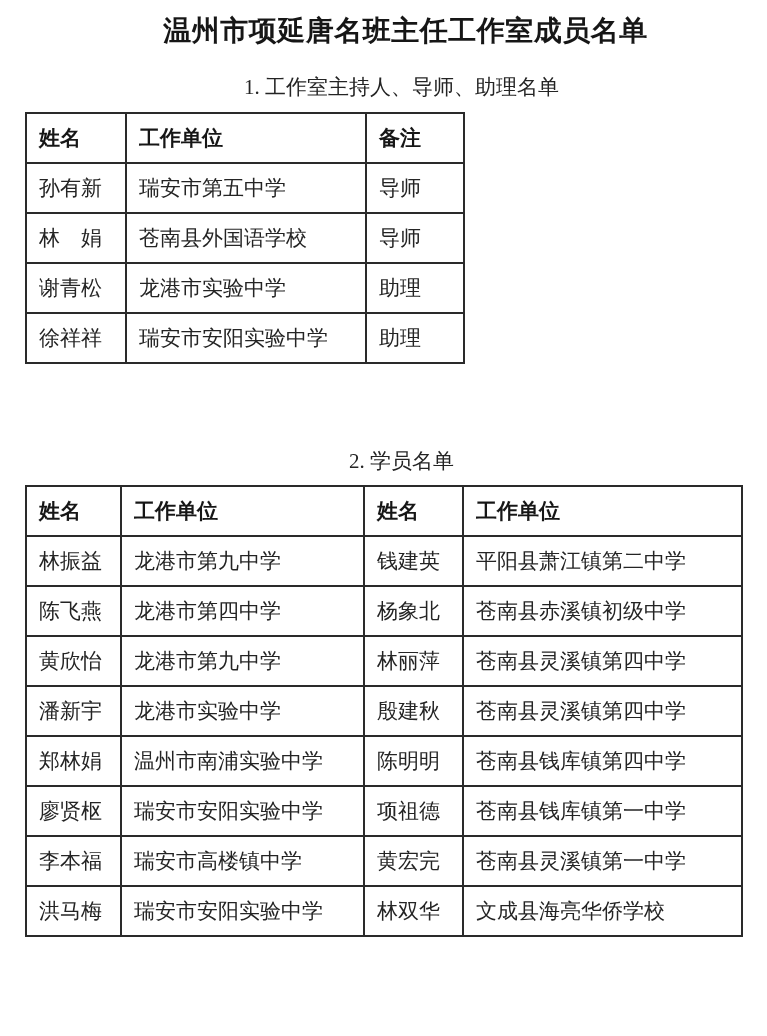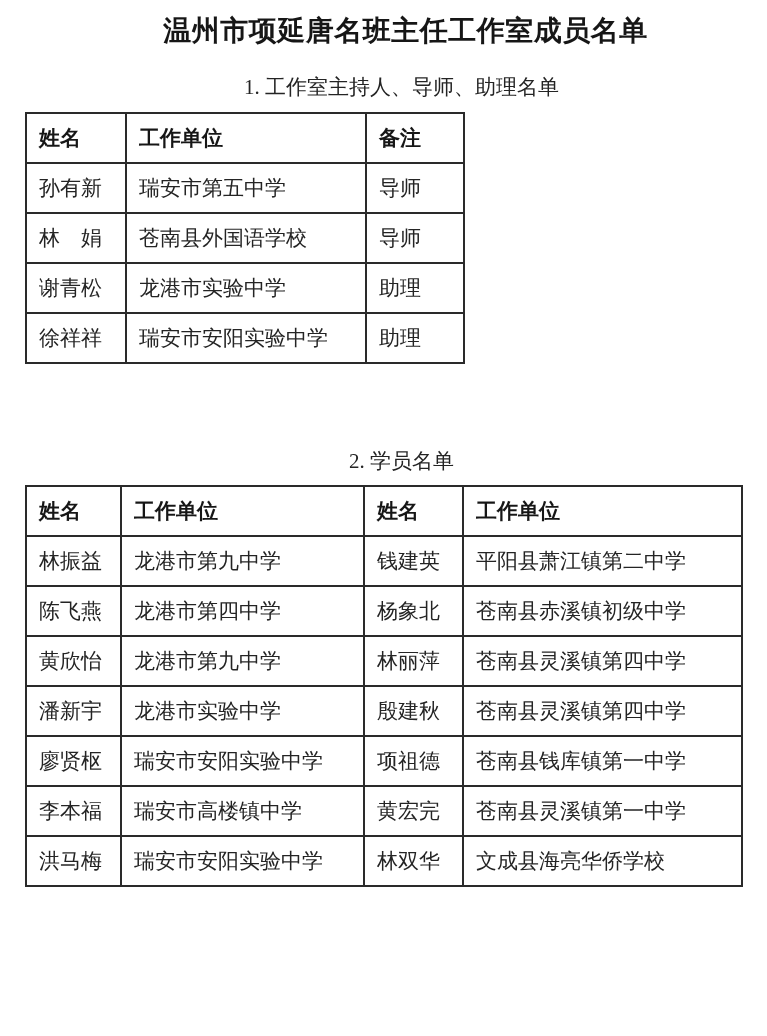--- a/index.html
+++ b/index.html
@@ -147,20 +147,26 @@
       <td>林丽萍</td>
       <td>苍南县灵溪镇第四中学</td>
     </tr>
     <tr>
       <td>潘新宇</td>
       <td>龙港市实验中学</td>
       <td>殷建秋</td>
       <td>苍南县灵溪镇第四中学</td>
     </tr>
     <tr>
+      <td>郑林娟</td>
+      <td>温州市南浦实验中学</td>
+      <td>陈明明</td>
+      <td>苍南县钱库镇第四中学</td>
+    </tr>
+    <tr>
       <td>廖贤枢</td>
       <td>瑞安市安阳实验中学</td>
       <td>项祖德</td>
       <td>苍南县钱库镇第一中学</td>
     </tr>
     <tr>
       <td>李本福</td>
       <td>瑞安市高楼镇中学</td>
       <td>黄宏完</td>
       <td>苍南县灵溪镇第一中学</td>

